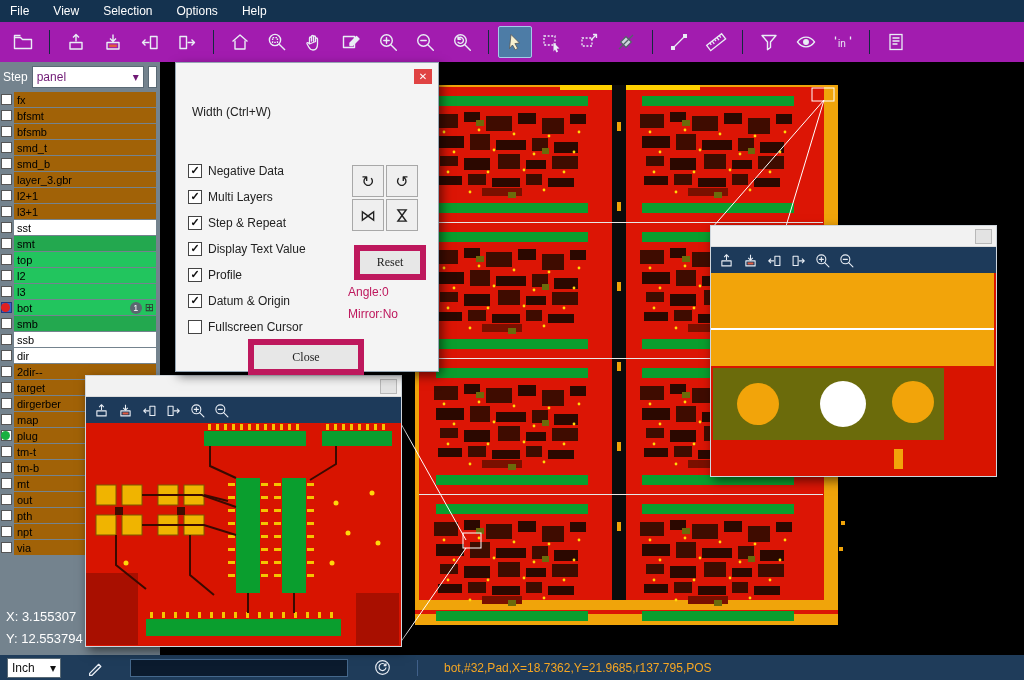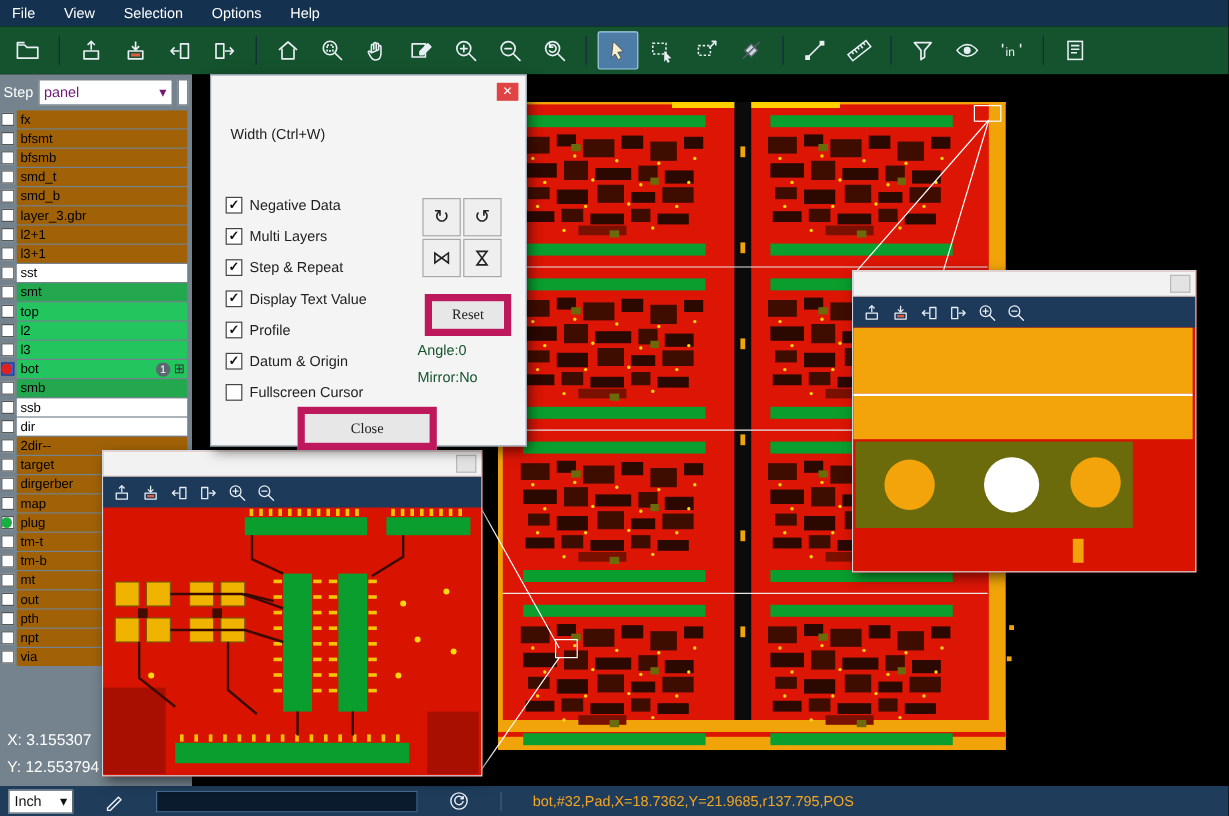--- a/index.html
+++ b/index.html
@@ -2,21 +2,21 @@
 <html><head>
 <meta charset="utf-8">
 <style>
   html,body{margin:0;padding:0;background:#000;}
   #app{position:relative;width:1024px;height:680px;overflow:hidden;background:#000;
        font-family:"Liberation Sans",sans-serif;-webkit-font-smoothing:antialiased;}
   
   .menubar{position:absolute;top:0;left:0;right:0;height:22px;background:#14324f;
            display:flex;align-items:center;gap:24px;padding-left:10px;color:#fff;font-size:12px;}
   .menu-item{cursor:default;}
-  .toolbar{position:absolute;top:22px;left:0;right:0;height:40px;background:#14532d;
+  .toolbar{position:absolute;top:22px;left:0;right:0;height:40px;background:#a21caf;
            display:flex;align-items:center;padding:0 6px;gap:3px;}
   .tbtn{width:32px;height:30px;display:flex;align-items:center;justify-content:center;border:1px solid transparent;}
   .tbtn.active{background:#4d7ca6;border:1px solid #a5cbe8;border-radius:2px;}
   .tsep{width:1px;height:24px;background:#142a3e;margin:0 6px;}
   .ic{width:22px;height:22px;color:#e9eef5;display:block;}
   .ic-s{width:17px;height:17px;color:#e9eef5;display:block;}
   
   .sidebar{position:absolute;top:62px;left:0;width:160px;bottom:25px;background:#74838e;}
   .step-row{display:flex;align-items:center;height:30px;padding:0 3px;gap:4px;color:#fff;font-size:12px;}
   .step-select{background:#fff;color:#701a75;width:112px;height:20px;display:flex;align-items:center;
@@ -64,21 +64,21 @@
   .radio{width:11px;height:11px;border:1px solid #333;border-radius:50%;background:#fff;position:relative;flex:none;}
   .radio.sel::after{content:"";position:absolute;inset:2px;background:#222;border-radius:50%;}
   .chk-row{position:absolute;left:12px;display:flex;align-items:center;gap:6px;height:16px;}
   .checkbox{width:12px;height:12px;border:1px solid #444;background:#fff;display:flex;align-items:center;
             justify-content:center;font-size:11px;flex:none;color:#111;}
   .checkbox.checked::after{content:"\2713";margin-top:-2px;font-weight:bold;}
   .rotbtn{position:absolute;width:30px;height:30px;background:#efefef;border:1px solid #a8a8a8;
           display:flex;align-items:center;justify-content:center;font-size:16px;color:#222;}
   .winbtn{background:#e7e7e7;border:6px solid #be185d;font-size:12px;color:#222;display:flex;
           align-items:center;justify-content:center;position:absolute;font-family:Liberation Serif, serif;}
-  .dlg-info{position:absolute;left:172px;font-size:12px;color:#14532d;}
+  .dlg-info{position:absolute;left:172px;font-size:12px;color:#be185d;}
   
   .magwin{position:absolute;background:#d81400;border:1px solid #cfd6dd;box-shadow:3px 4px 10px rgba(0,0,0,.55);z-index:20;}
   .mag-title{height:20px;background:#f2f2f2;position:relative;border-bottom:1px solid #dcdcdc;}
   .mag-btn{position:absolute;right:4px;top:3px;width:15px;height:13px;background:#e3e3e3;border:1px solid #b8b8b8;}
   .mag-toolbar{height:26px;background:#1d3a5a;display:flex;align-items:center;gap:7px;padding:0 7px;}
   .mag-content{display:block;}
   #mag1{left:85px;top:375px;width:315px;height:270px;}
   #mag2{left:710px;top:225px;width:285px;height:250px;}
 </style>
 </head>

